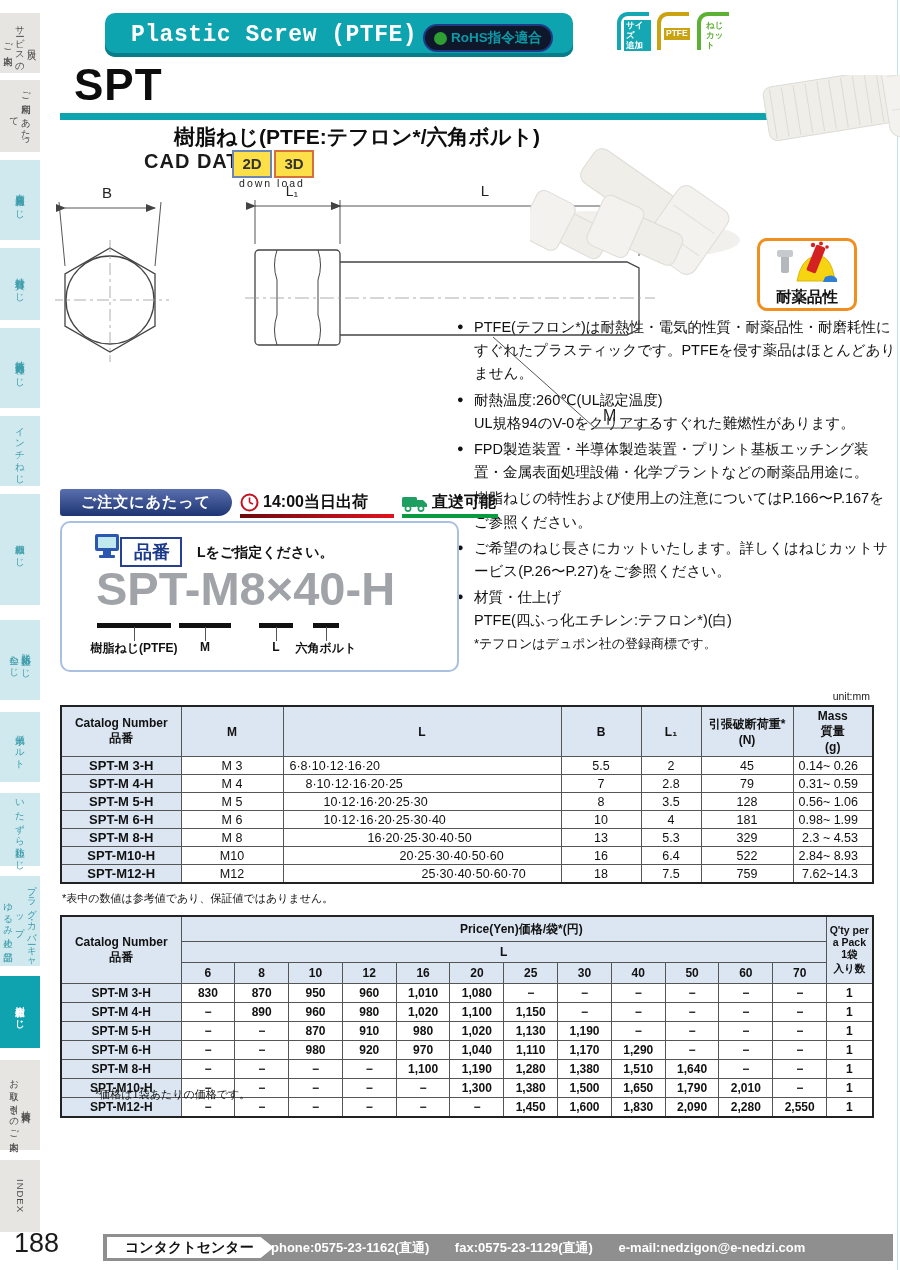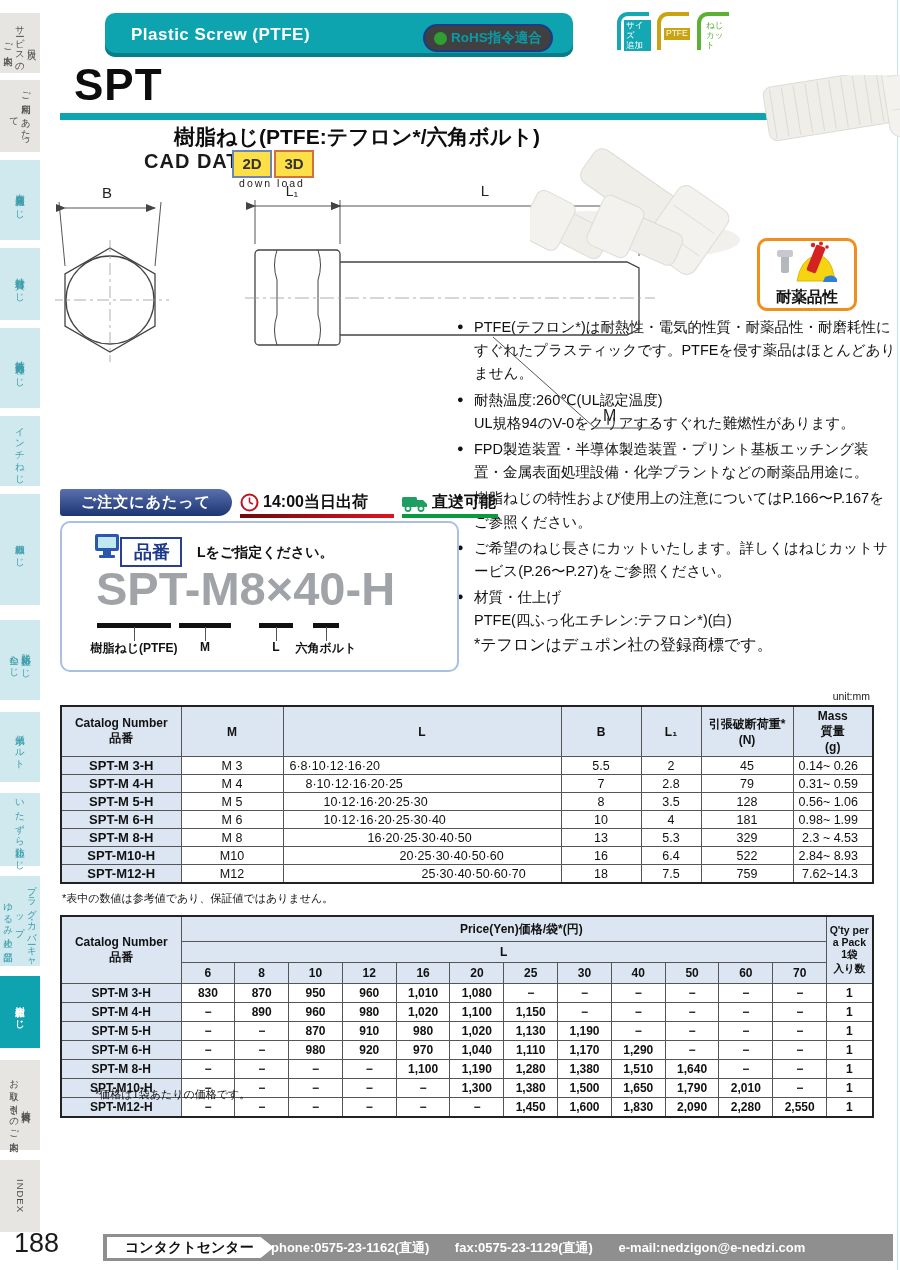--- a/index.html
+++ b/index.html
@@ -11,29 +11,29 @@
   .stab{position:absolute;left:0;width:40px;display:flex;align-items:center;justify-content:center;}
   .stab span{writing-mode:vertical-rl;white-space:pre-line;font-size:9.5px;letter-spacing:1px;line-height:1.25;text-align:center;}
   .stab.gray{background:#e7e5e2;color:#4c4c4c;}
   .stab.teal{background:#cfe9ee;color:#3d9dab;}
   .stab.active{background:#0fa3af;color:#fff;font-weight:bold;}
   .page-num{position:absolute;left:14px;top:1228px;font-size:27px;color:#1a1a1a;}
 
   
   .cat-bar{position:absolute;left:105px;top:13px;width:468px;height:44px;background:#0da4b0;
            border-radius:10px;box-shadow:inset 0 -4px 0 #077d8a;display:flex;align-items:center;}
-  .cat-label{color:#fff;font-weight:bold;font-size:17px;letter-spacing:.5px;margin-left:26px;}
-  .rohs{position:absolute;left:318px;top:11px;height:24px;background:#404040;border:2.5px solid #1d3a86;
+  .cat-label{color:#fff;font-weight:bold;font-size:23px;letter-spacing:.5px;margin-left:26px;font-family:Liberation Mono, monospace;}
+  .rohs{position:absolute;left:318px;top:11px;height:24px;background:#0f172a;border:2.5px solid #1d3a86;
         border-radius:14px;display:flex;align-items:center;gap:4px;padding:0 9px;color:#0d9aa8;
         font-weight:bold;font-size:13.5px;}
   .rohs-dot{width:13px;height:13px;border-radius:50%;background:#2f9e33;display:inline-block;}
   .corner-badges{position:absolute;left:617px;top:10px;display:flex;gap:6px;}
   .cbadge{position:relative;width:34px;height:42px;}
   .cb-bracket{position:absolute;left:0;top:2px;width:28px;height:34px;border-left:4px solid;border-top:4px solid;border-top-left-radius:11px;}
-  .cb-label{position:absolute;left:7px;top:10px;font-size:8.5px;line-height:1.15;white-space:pre-line;font-weight:normal;padding:1px 2px;}
+  .cb-label{position:absolute;left:7px;top:10px;font-size:8.5px;line-height:1.15;white-space:pre-line;font-weight:bold;padding:1px 2px;}
   .cb1 .cb-bracket{border-color:#15a7b2;} .cb1 .cb-label{background:#15a7b2;color:#fff;}
   .cb2 .cb-bracket{border-color:#c9a312;} .cb2 .cb-label{background:#c9a312;color:#fff;top:18px;}
   .cb3 .cb-bracket{border-color:#5cb034;} .cb3 .cb-label{background:#fff;color:#5cb034;}
   .spt-code{position:absolute;left:74px;top:60px;font-size:44px;font-weight:bold;letter-spacing:1px;color:#0d0d0d;}
   .spt-name{position:absolute;left:174px;top:78px;font-size:21px;font-weight:bold;color:#0d0d0d;margin-top:45px;}
   .title-rule{position:absolute;left:60px;top:113px;width:812px;height:7px;background:#0da4b0;}
 
   
   .photo{position:absolute;left:530px;top:75px;z-index:2;}
   .diagram{position:absolute;left:55px;top:140px;z-index:1;}
@@ -45,21 +45,21 @@
   .cad-label{position:absolute;left:144px;top:150px;font-size:20px;font-weight:bold;letter-spacing:1px;color:#1a1a1a;}
 
   .chem-badge{position:absolute;left:757px;top:238px;width:94px;height:67px;background:#fff;border:3.5px solid #f08f1e;
               border-radius:10px;z-index:3;text-align:center;}
   .chem-label{font-size:15.5px;font-weight:bold;color:#111;margin-top:-2px;}
 
   
   .features{position:absolute;left:457px;top:316px;width:440px;}
   .feat{position:relative;padding-left:17px;font-size:14.5px;line-height:1.6;margin-bottom:3px;white-space:pre-line;}
   .feat::before{content:"●";position:absolute;left:0;top:2px;font-size:11px;}
-  .feat-note{margin-left:17px;font-size:16px;margin-top:2px;}
+  .feat-note{margin-left:17px;font-size:13px;margin-top:2px;}
 
   
   .order-tab{position:absolute;left:60px;top:489px;width:172px;height:27px;border-radius:3px 14px 14px 3px;
              background:linear-gradient(#5a6fae,#1d3573);color:#fff;font-weight:bold;font-size:15px;
              display:flex;align-items:center;justify-content:center;letter-spacing:1px;}
   .ship{position:absolute;top:489px;height:27px;display:flex;align-items:center;gap:4px;font-size:16px;font-weight:bold;}
   .ship-sameday{left:240px;width:154px;}
   .ship-under-red{position:absolute;left:240px;top:514px;width:154px;height:4px;background:linear-gradient(to right,#6e0a10,#e0131f);}
   .ship-direct{left:402px;width:96px;}
   .ship-under-green{position:absolute;left:402px;top:514px;width:96px;height:4px;background:#0c9a40;}

